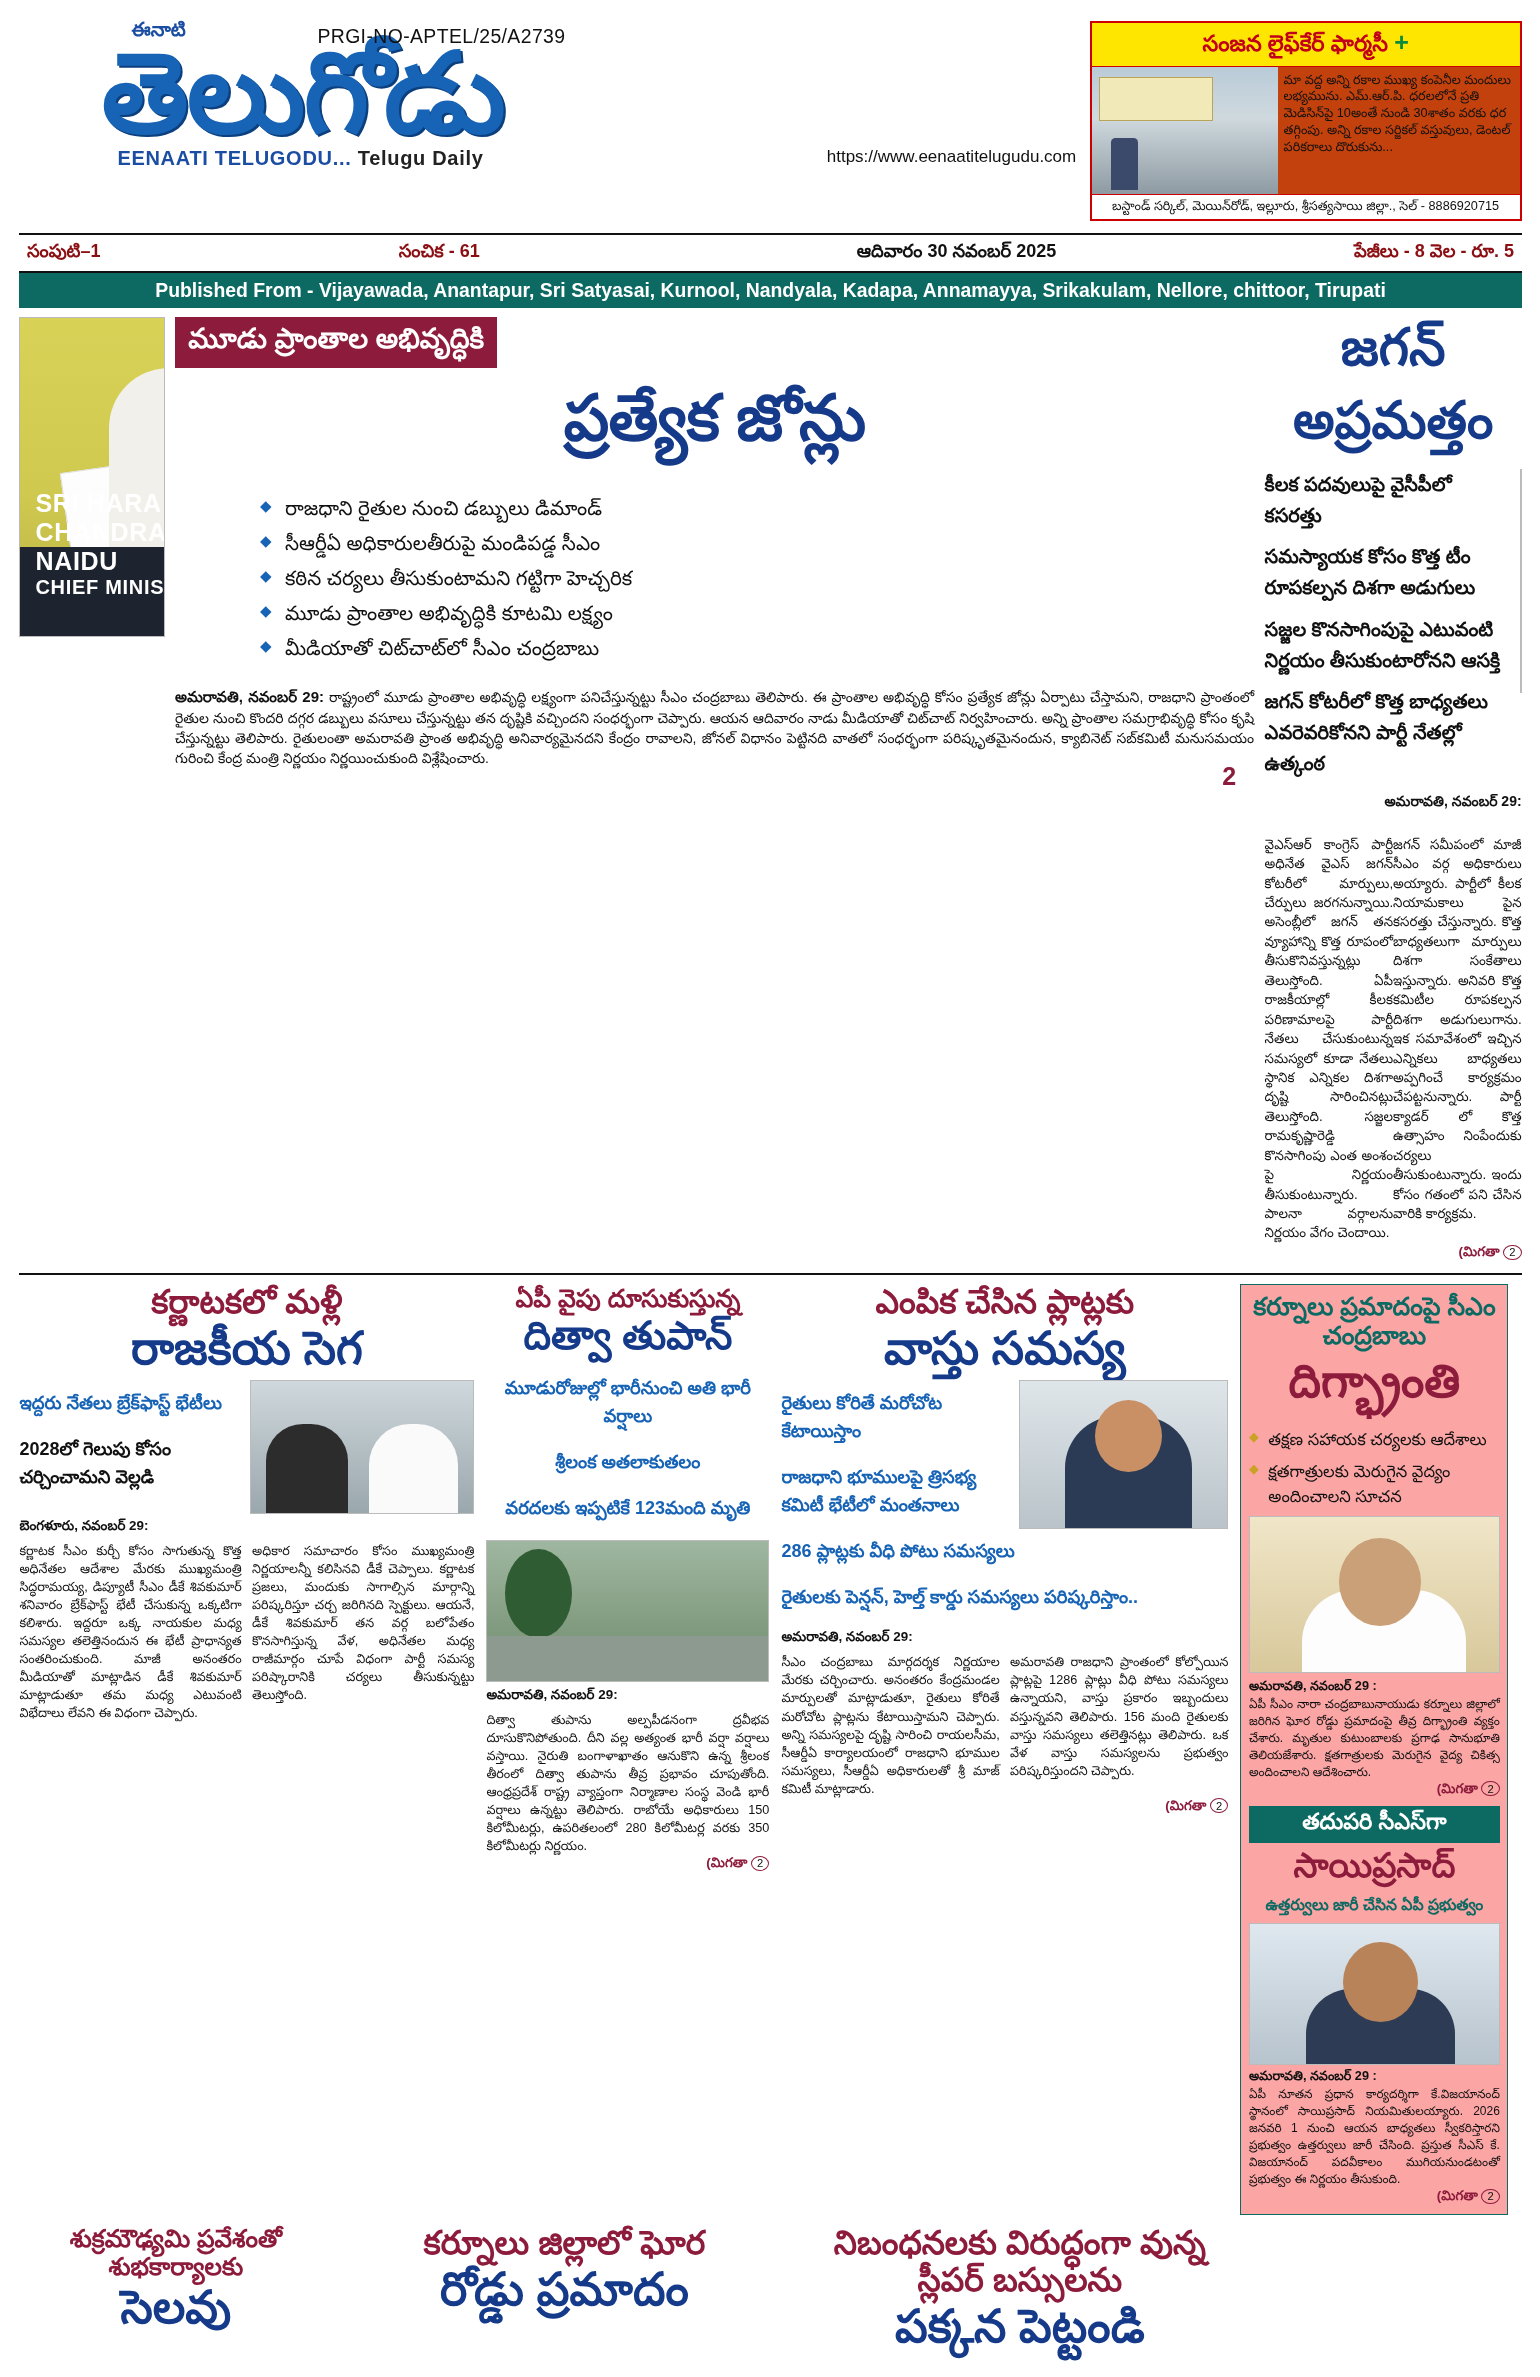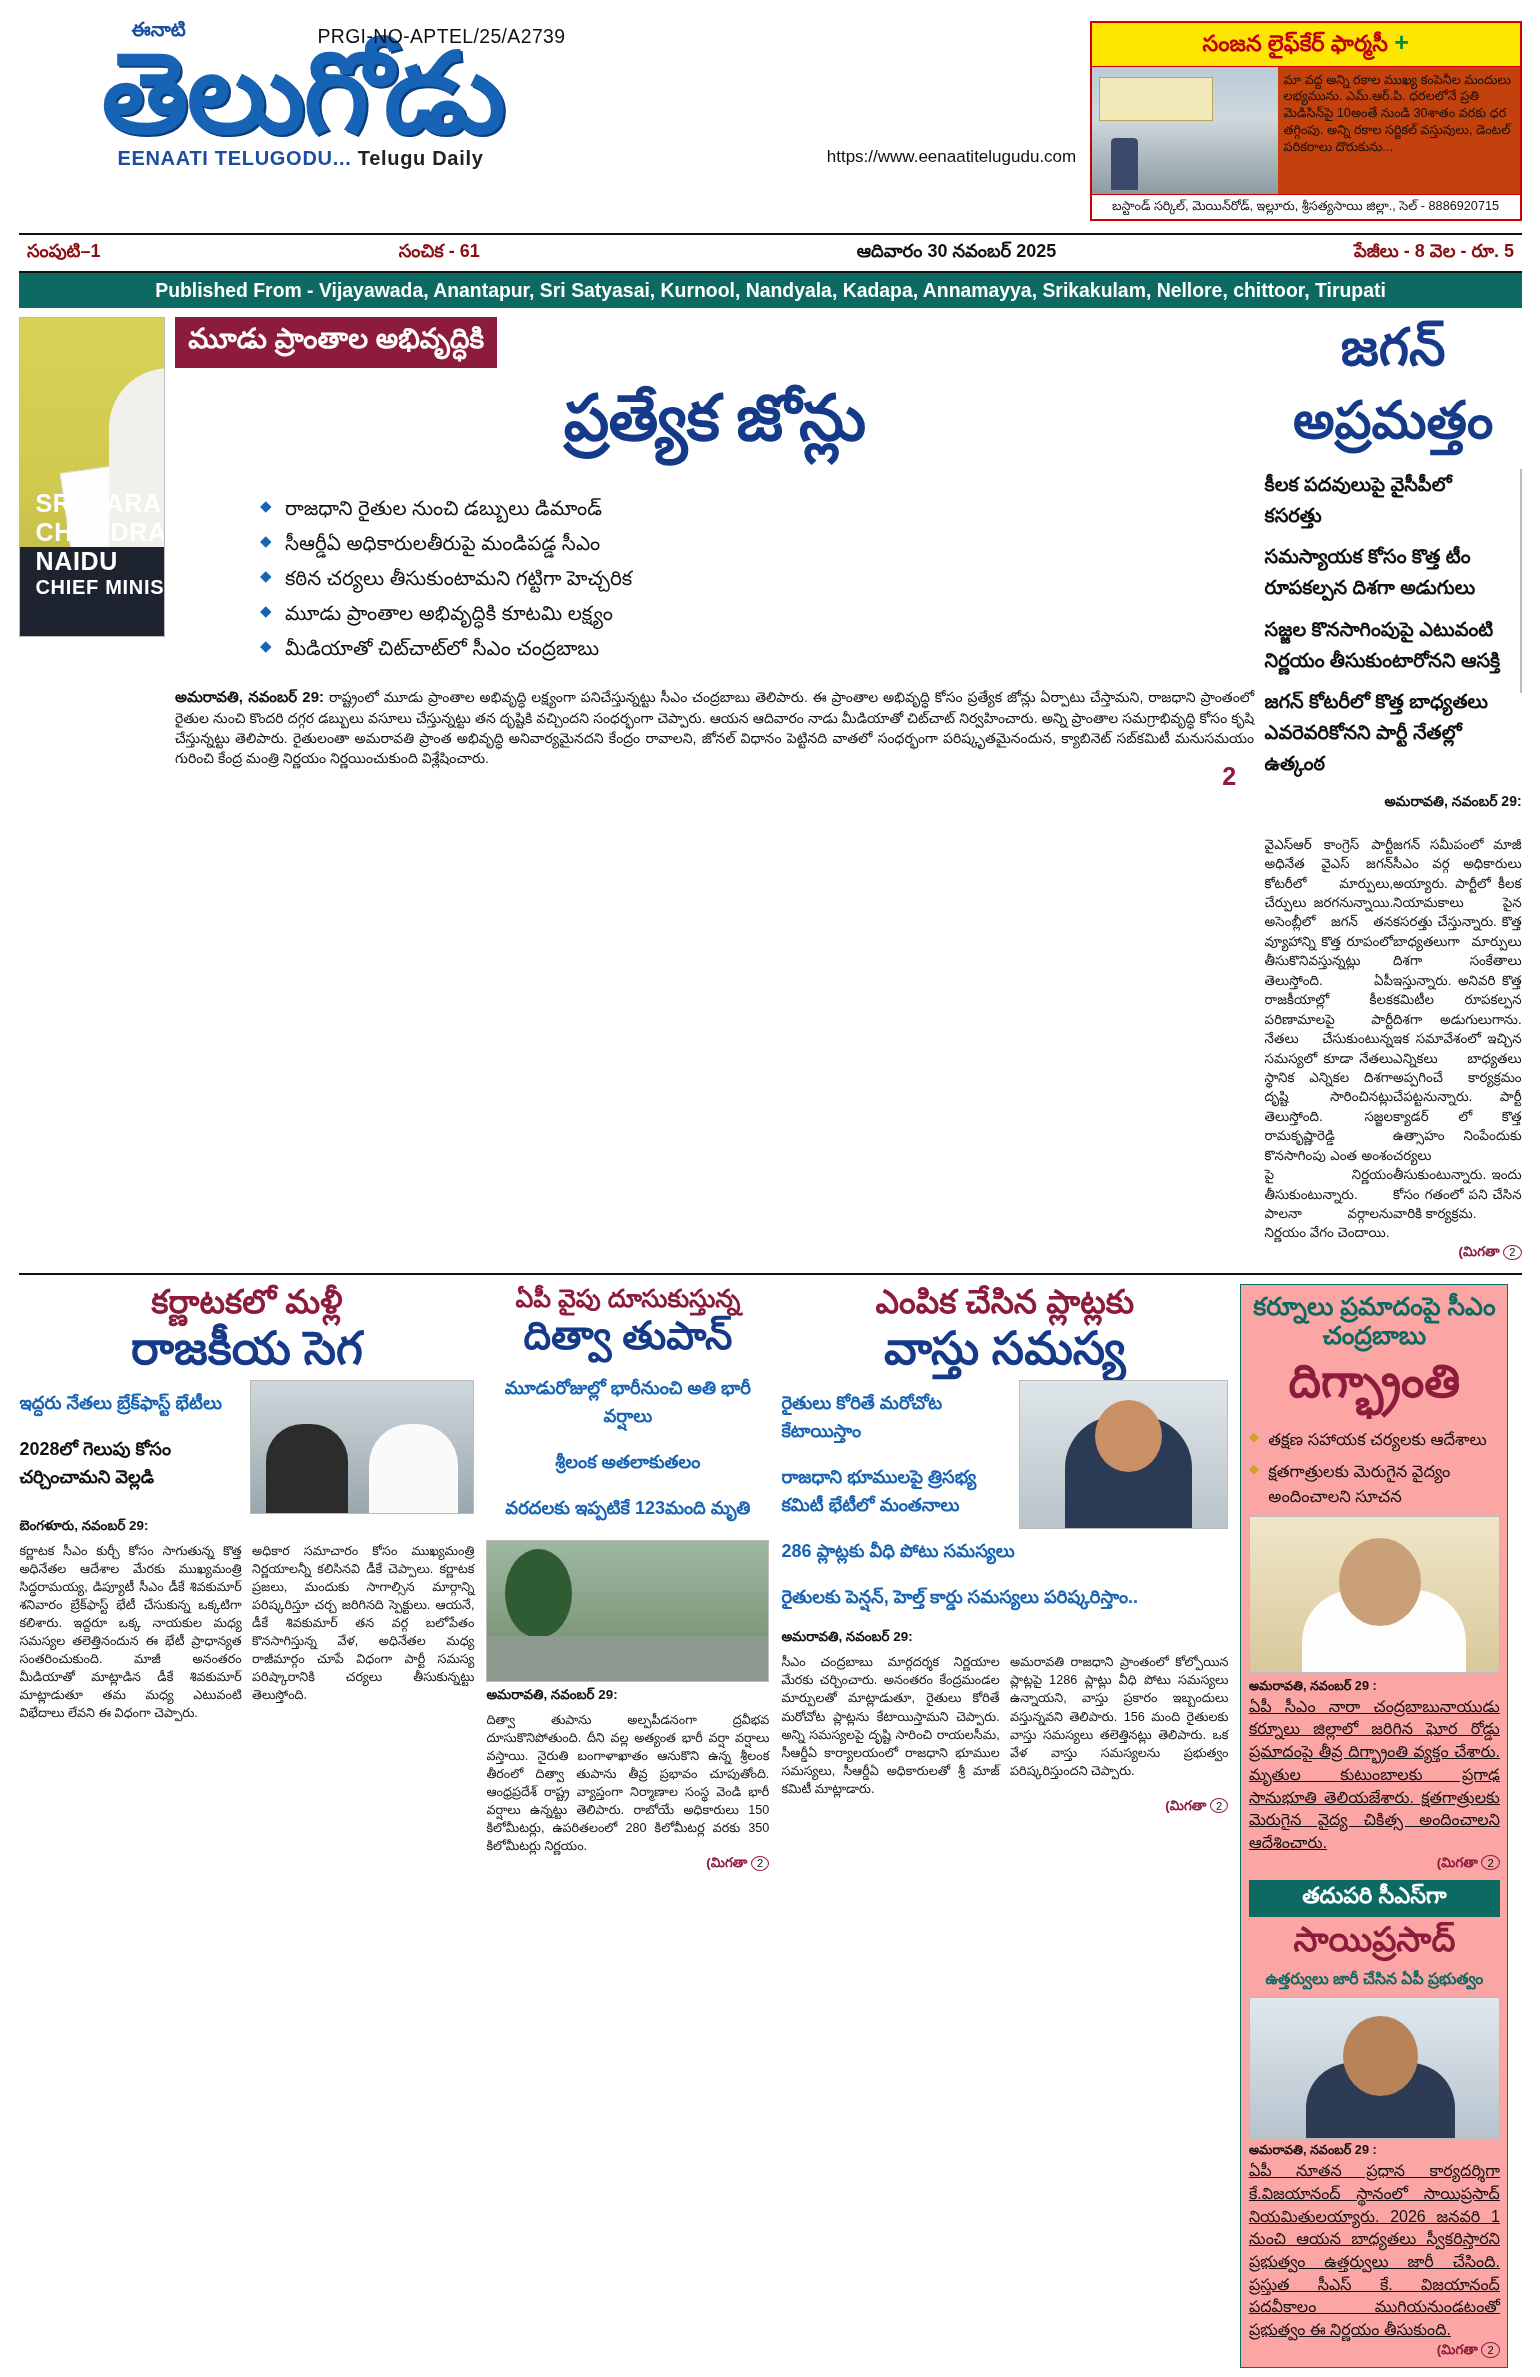--- a/index.html
+++ b/index.html
@@ -110,21 +110,21 @@
 
   .rbox-title { text-align:center; font-size:25px; font-weight:bold; color:#0d6a63; line-height:1.15;}
   .rbox-big { text-align:center; font-size:46px; font-weight:bold; color:#8d1c3c; margin:4.5px 0 7.5px;}
   .rbox-points { font-size:16.4px; line-height:1.5; color:#111; }
   .rbox-points p { margin:0 0 7.5px; padding-left:19.4px; position:relative; }
   .rbox-points p:before{content:"\25C6"; position:absolute; left:0; top:1.5px; color:#c9a227; font-size:12.7px;}
   .ph-cbn { width:100%; height:157px; border:1.5px solid #bbb; position:relative; overflow:hidden;
       background:linear-gradient(180deg,#f0e6c8 0%,#d8c89b 100%); margin:6px 0;}
   .ph-cbn .h{position:absolute;left:89px;top:21px;width:82px;height:88px;background:#caa078;border-radius:50%;}
   .ph-cbn .b{position:absolute;left:52px;bottom:0;width:164px;height:82px;background:#fdfdfd;border-radius:52px 52px 0 0;}
-  .rbox-body { font-size:16px; line-height:1.42; text-align:justify;text-decoration:underline; }
+  .rbox-body { font-size:12px; line-height:1.42; text-align:justify; }
 
   .green-head { background:#0d6a63; color:#fff; text-align:center; font-size:22.4px; font-weight:bold; padding:3px; margin-top:7.5px;}
   .rbox-name { text-align:center; font-size:34px; font-weight:bold; color:#8d1c3c; margin:3px 0;}
   .rbox-sub { text-align:center; font-size:15.7px; font-weight:bold; color:#0d6a63; margin-bottom:4.5px;}
   .ph-sai { width:100%; height:142px; border:1.5px solid #bbb; position:relative; overflow:hidden;
       background:linear-gradient(180deg,#dfe8ef 0%,#b7c3cd 100%); margin-bottom:4.5px;}
   .ph-sai .h{position:absolute;left:93px;top:18px;width:75px;height:80px;background:#b9835a;border-radius:50%;}
   .ph-sai .b{position:absolute;left:56px;bottom:0;width:149px;height:75px;background:#2d3b55;border-radius:45px 45px 0 0;}
 
   
@@ -334,20 +334,21 @@
       <div style="text-align:right;">
         <span class="contd">(మిగతా</span>
         <span class="pagecircle">2</span>
       </div>
     </div>
   </div>
 
   <div class="bottom">
 
     <div class="b-sel">
+      <div class="head-sm" style="font-size:24.6px">శుక్రమౌఢ్యమి ప్రవేశంతో శుభకార్యాలకు</div>
       <div class="head-big">సెలవు</div>
 
     </div>
 
     <div class="b-road">
       <div class="head-sm">కర్నూలు జిల్లాలో ఘోర</div>
       <div class="head-big">రోడ్డు ప్రమాదం</div>
 
     </div>
 

